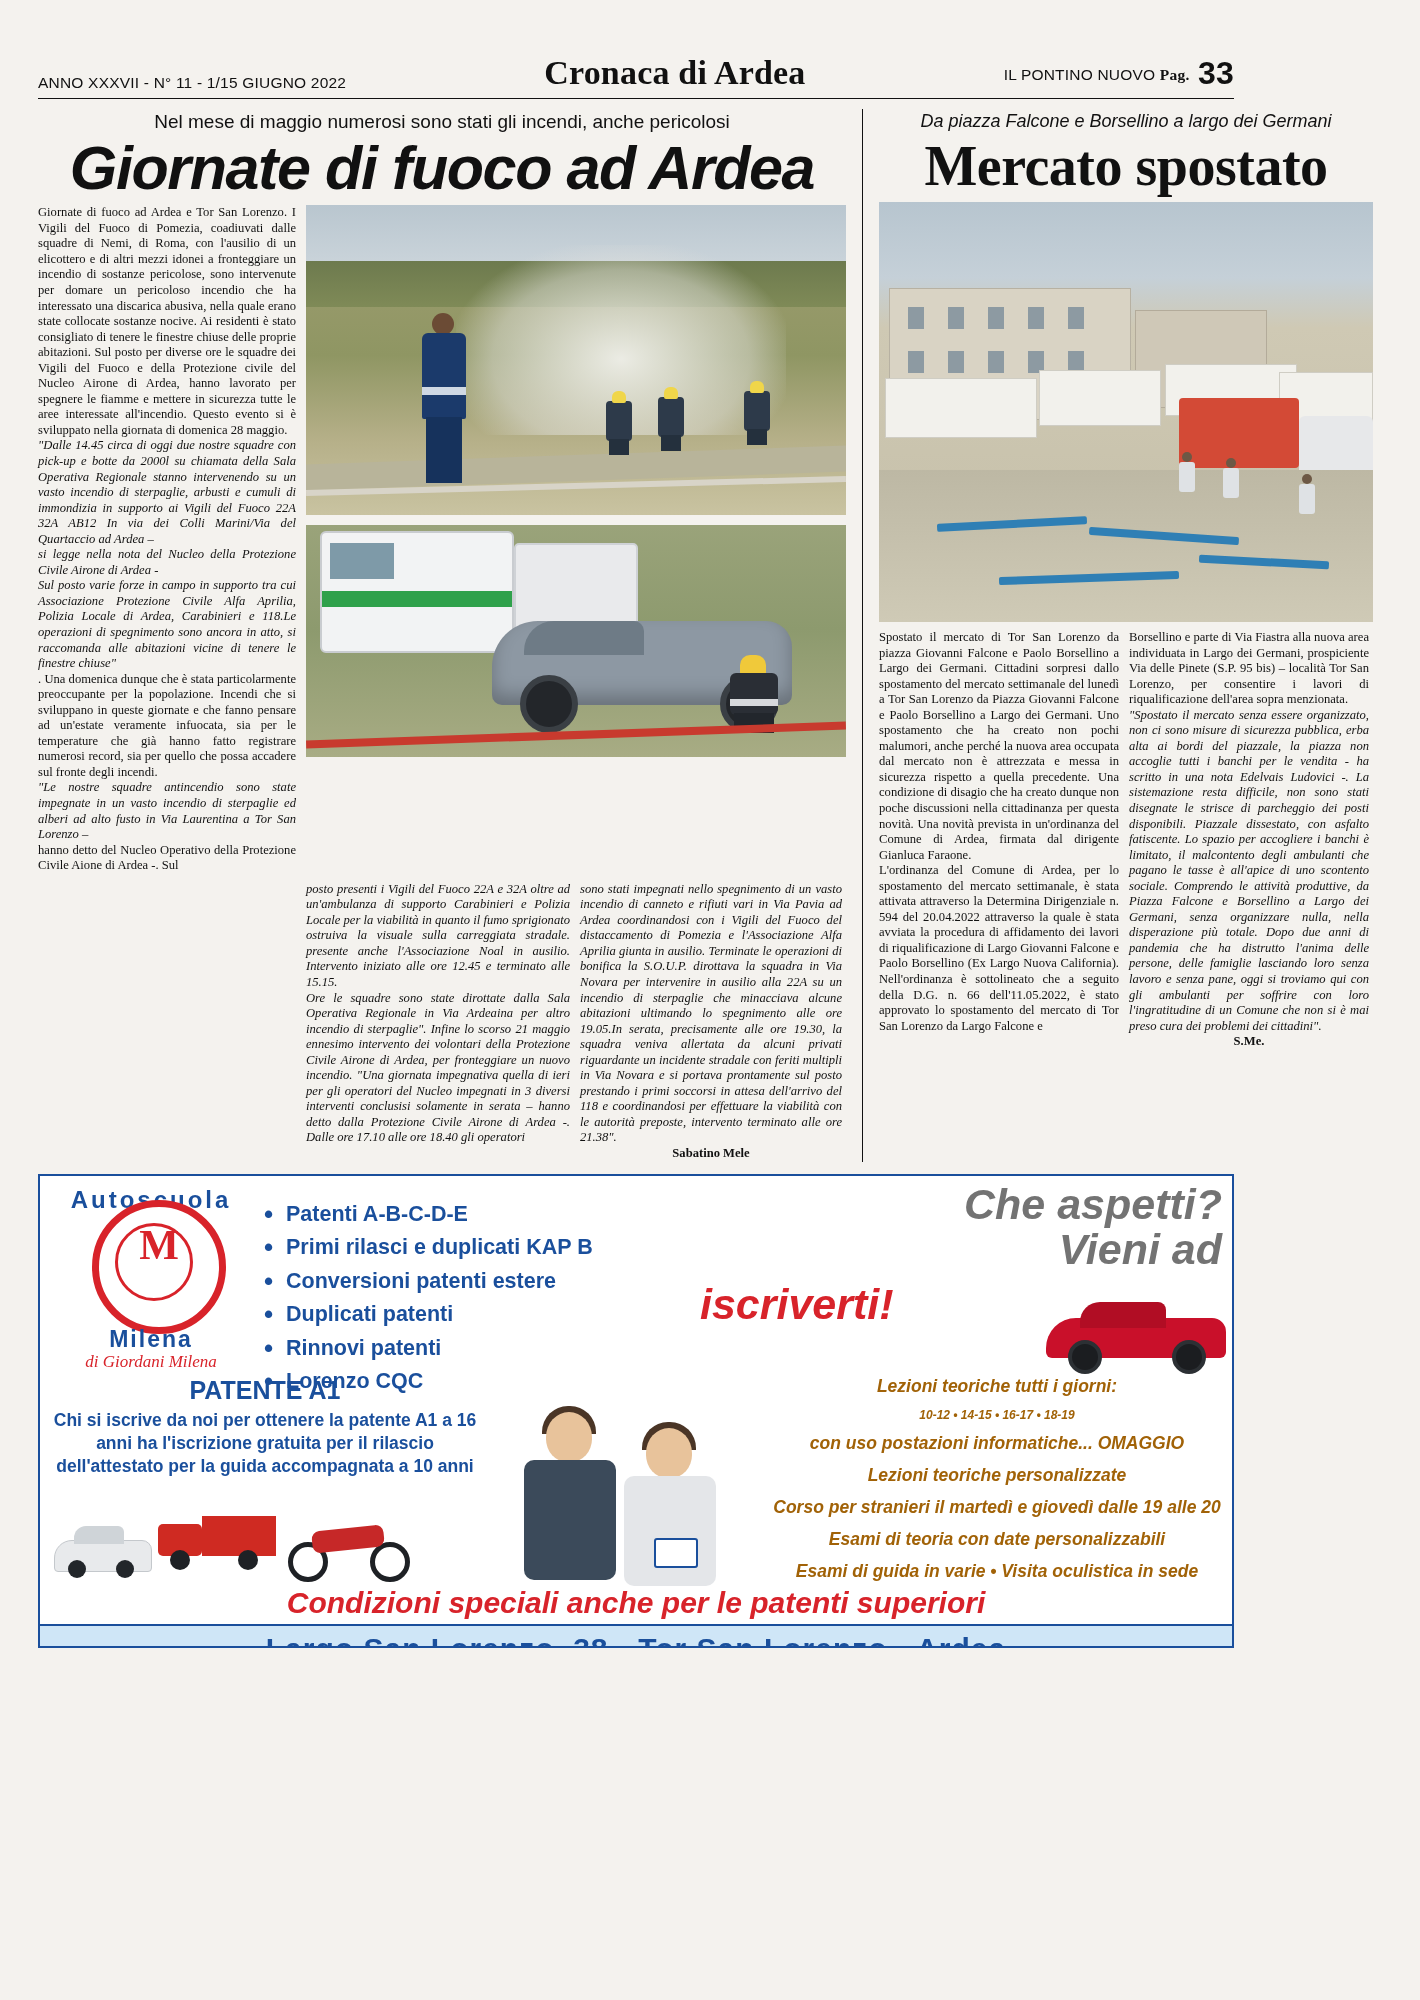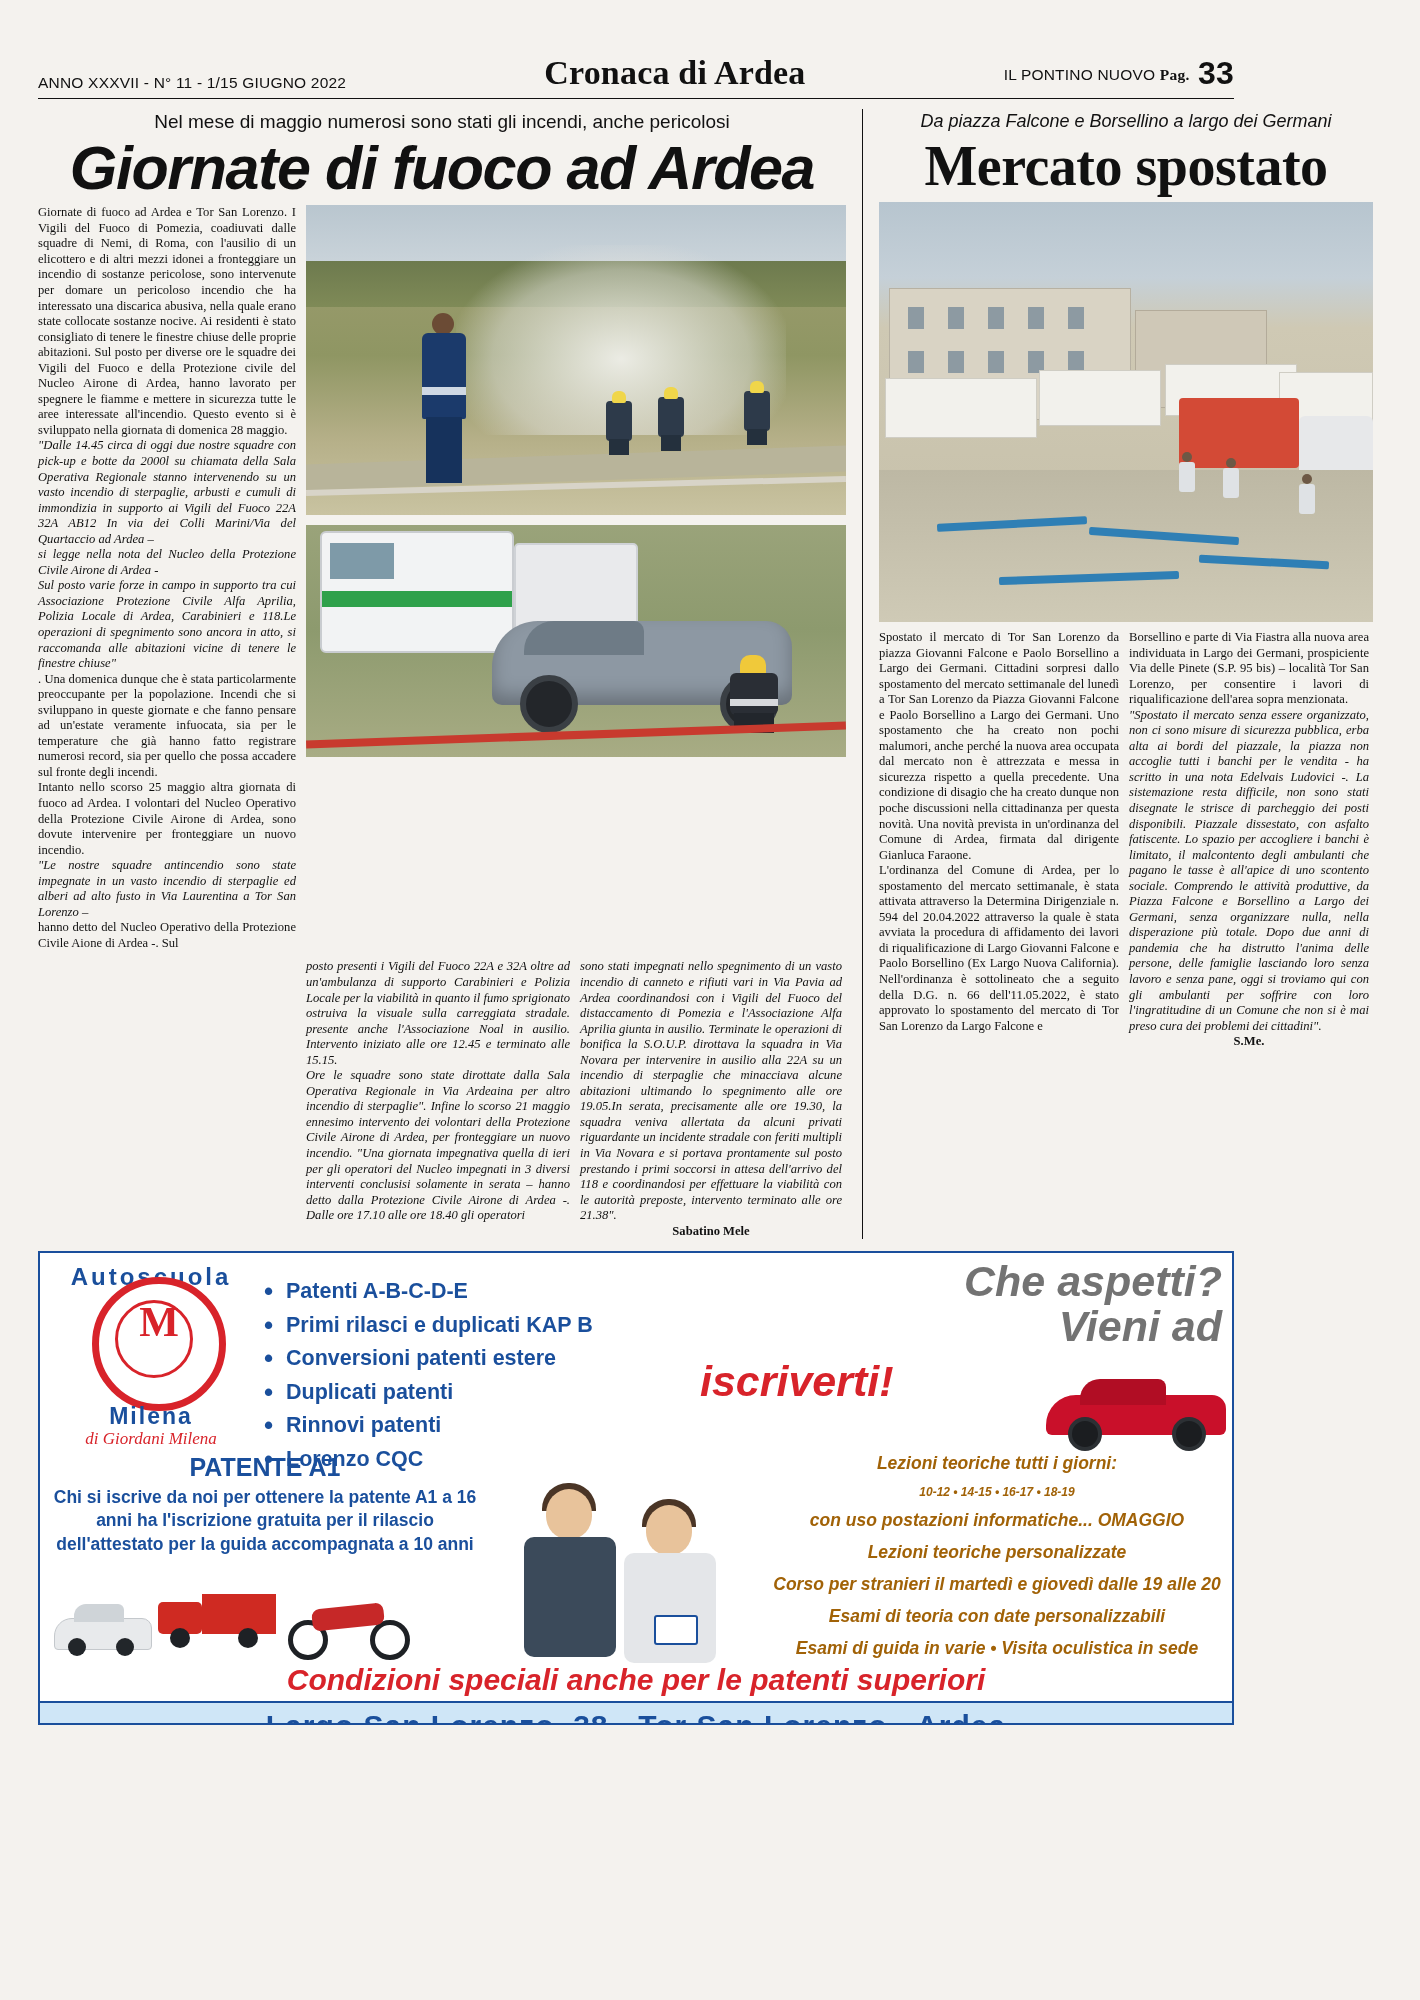--- a/index.html
+++ b/index.html
@@ -210,21 +210,20 @@
       <div class="kicker">Nel mese di maggio numerosi sono stati gli incendi, anche pericolosi</div>
       <div class="headline-main">Giornate di fuoco ad Ardea</div>
 
       <div class="cols">
         <div class="col w1">
           <p>Giornate di fuoco ad Ardea e Tor San Lorenzo. I Vigili del Fuoco di Pomezia, coadiuvati dalle squadre di Nemi, di Roma, con l'ausilio di un elicottero e di altri mezzi idonei a fronteggiare un incendio di sostanze pericolose, sono intervenute per domare un pericoloso incendio che ha interessato una discarica abusiva, nella quale erano state collocate sostanze nocive. Ai residenti è stato consigliato di tenere le finestre chiuse delle proprie abitazioni. Sul posto per diverse ore le squadre dei Vigili del Fuoco e della Protezione civile del Nucleo Airone di Ardea, hanno lavorato per spegnere le fiamme e mettere in sicurezza tutte le aree interessate all'incendio. Questo evento si è sviluppato nella giornata di domenica 28 maggio.</p>
           <p class="it">"Dalle 14.45 circa di oggi due nostre squadre con pick-up e botte da 2000l su chiamata della Sala Operativa Regionale stanno intervenendo su un vasto incendio di sterpaglie, arbusti e cumuli di immondizia in supporto ai Vigili del Fuoco 22A 32A AB12 In via dei Colli Marini/Via del Quartaccio ad Ardea –</p>
           <p class="it">si legge nella nota del Nucleo della Protezione Civile Airone di Ardea -</p>
           <p class="it">Sul posto varie forze in campo in supporto tra cui Associazione Protezione Civile Alfa Aprilia, Polizia Locale di Ardea, Carabinieri e 118.Le operazioni di spegnimento sono ancora in atto, si raccomanda alle abitazioni vicine di tenere le finestre chiuse"</p>
           <p>. Una domenica dunque che è stata particolarmente preoccupante per la popolazione. Incendi che si sviluppano in queste giornate e che fanno pensare ad un'estate veramente infuocata, sia per le temperature che già hanno fatto registrare numerosi record, sia per quello che possa accadere sul fronte degli incendi.</p>
-          <p>Intanto nello scorso 25 maggio altra giornata di fuoco ad Ardea. I volontari del Nucleo Operativo della Protezione Civile Airone di Ardea, sono dovute intervenire per fronteggiare un nuovo incendio.</p>
           <p class="it">"Le nostre squadre antincendio sono state impegnate in un vasto incendio di sterpaglie ed alberi ad alto fusto in Via Laurentina a Tor San Lorenzo –</p>
           <p>hanno detto del Nucleo Operativo della Protezione Civile Aione di Ardea -. Sul</p>
         </div>
         <div class="spacer"></div>
         <div style="width:540px;">
 
           <div class="photo fire">
             <div class="sky"></div>
             <div class="ground"></div>
             <div class="hill"></div>

